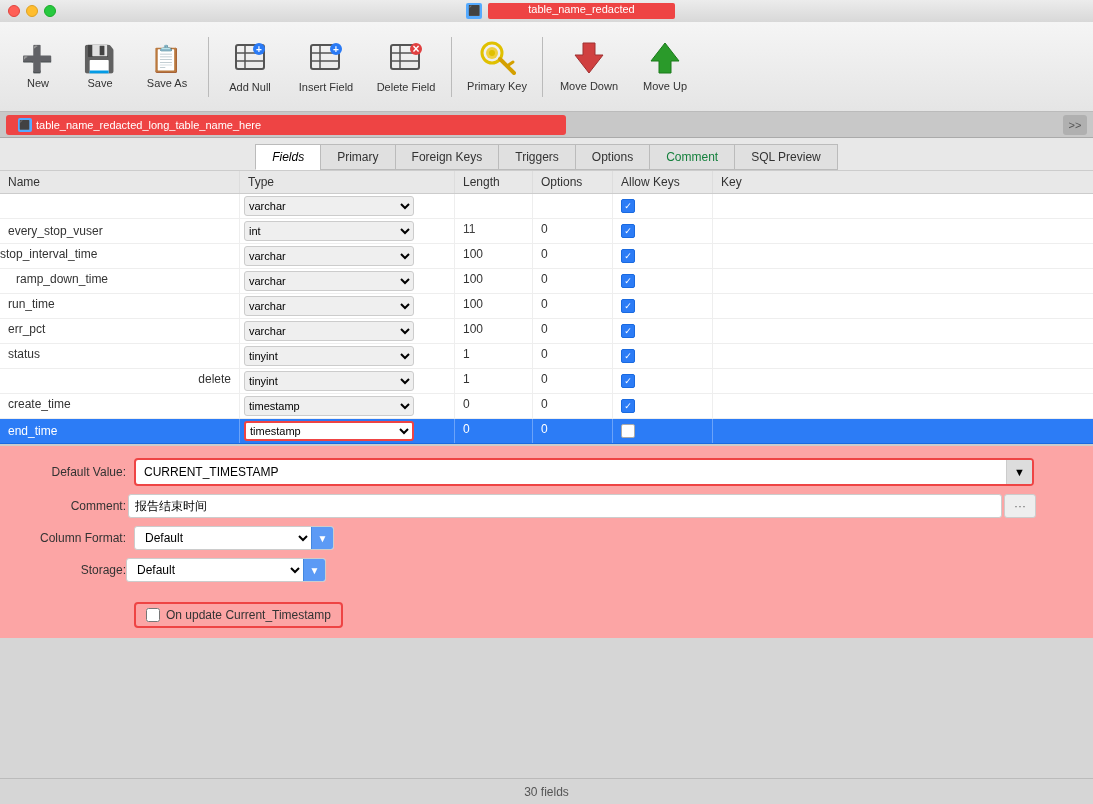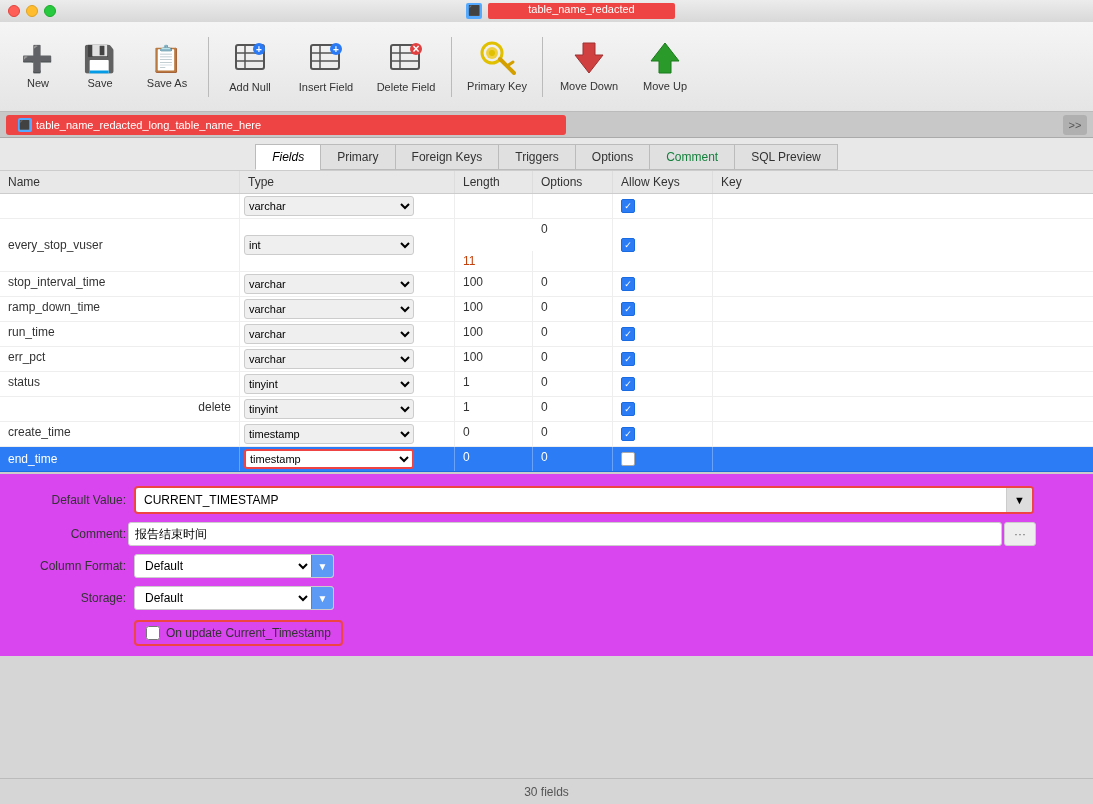--- a/index.html
+++ b/index.html
@@ -162,47 +162,47 @@
         </div>
     </div>
     <div style="padding:3px 8px;"></div>
   </div>
 
   <div style="display:grid;grid-template-columns:240px 215px 78px 80px 100px 1fr;border-bottom:1px solid #eee;">
     <div style="padding:3px 8px;font-size:12px;color:#333;border-right:1px solid #eee;display:flex;align-items:center;">every_stop_vuser</div>
     <div style="padding:2px 4px;font-size:12px;color:#333;border-right:1px solid #eee;display:flex;align-items:center;">
       <select style="width:170px;height:20px;font-size:11px;border:1px solid #ccc;border-radius:3px;"><option>int</option></select>
     </div>
-    <div style="padding:3px 8px;font-size:12px;color:#c2410c;border-right:1px solid #eee;margin-top:32px;">11</div>
-    <div style="padding:3px 8px;font-size:12px;color:#333;border-right:1px solid #eee;">0</div>
-    <div style="padding:3px 8px;font-size:12px;color:#333;border-right:1px solid #eee;display:flex;align-items:center;">
-      <div style="width:14px;height:14px;background:#2c7cf6;border:1px solid #1a6ae0;border-radius:2px;display:flex;align-items:center;justify-content:center;">
-          <span style="color:white;font-size:9px;">✓</span>
-        </div>
-    </div>
-    <div style="padding:3px 8px;"></div>
-  </div>
-
-  <div style="display:grid;grid-template-columns:240px 215px 78px 80px 100px 1fr;border-bottom:1px solid #eee;">
-    <div style="padding:3px 8px;font-size:12px;color:#333;border-right:1px solid #eee;">stop_interval_time</div>
+    <div style="padding:3px 8px;font-size:12px;color:#404040;border-right:1px solid #eee;">11</div>
+    <div style="padding:3px 8px;font-size:12px;color:#333;border-right:1px solid #eee;">0</div>
+    <div style="padding:3px 8px;font-size:12px;color:#333;border-right:1px solid #eee;display:flex;align-items:center;">
+      <div style="width:14px;height:14px;background:#2c7cf6;border:1px solid #1a6ae0;border-radius:2px;display:flex;align-items:center;justify-content:center;">
+          <span style="color:white;font-size:9px;">✓</span>
+        </div>
+    </div>
+    <div style="padding:3px 8px;"></div>
+  </div>
+
+  <div style="display:grid;grid-template-columns:240px 215px 78px 80px 100px 1fr;border-bottom:1px solid #eee;">
+    <div style="padding:3px 0;font-size:12px;color:#333;border-right:1px solid #eee;">stop_interval_time</div>
     <div style="padding:2px 4px;font-size:12px;color:#333;border-right:1px solid #eee;display:flex;align-items:center;">
       <select style="width:170px;height:20px;font-size:11px;border:1px solid #ccc;border-radius:3px;"><option>varchar</option></select>
     </div>
     <div style="padding:3px 8px;font-size:12px;color:#333;border-right:1px solid #eee;">100</div>
     <div style="padding:3px 8px;font-size:12px;color:#333;border-right:1px solid #eee;">0</div>
     <div style="padding:3px 8px;font-size:12px;color:#333;border-right:1px solid #eee;display:flex;align-items:center;">
       <div style="width:14px;height:14px;background:#2c7cf6;border:1px solid #1a6ae0;border-radius:2px;display:flex;align-items:center;justify-content:center;">
           <span style="color:white;font-size:9px;">✓</span>
         </div>
     </div>
     <div style="padding:3px 8px;"></div>
   </div>
 
   <div style="display:grid;grid-template-columns:240px 215px 78px 80px 100px 1fr;border-bottom:1px solid #eee;">
-    <div style="padding:3px 8px;font-size:12px;color:#333;border-right:1px solid #eee;">ramp_down_time</div>
+    <div style="padding:3px 8px;font-size:12px;color:#333;border-right:1px solid #eee;margin-left:8px;">ramp_down_time</div>
     <div style="padding:2px 4px;font-size:12px;color:#333;border-right:1px solid #eee;display:flex;align-items:center;">
       <select style="width:170px;height:20px;font-size:11px;border:1px solid #ccc;border-radius:3px;"><option>varchar</option></select>
     </div>
     <div style="padding:3px 8px;font-size:12px;color:#333;border-right:1px solid #eee;">100</div>
     <div style="padding:3px 8px;font-size:12px;color:#333;border-right:1px solid #eee;">0</div>
     <div style="padding:3px 8px;font-size:12px;color:#333;border-right:1px solid #eee;display:flex;align-items:center;">
       <div style="width:14px;height:14px;background:#2c7cf6;border:1px solid #1a6ae0;border-radius:2px;display:flex;align-items:center;justify-content:center;">
           <span style="color:white;font-size:9px;">✓</span>
         </div>
     </div>
@@ -291,21 +291,21 @@
     </div>
     <div style="padding:3px 8px;font-size:12px;color:white;border-right:1px solid rgba(255,255,255,0.3);font-weight:500;">0</div>
     <div style="padding:3px 8px;font-size:12px;color:white;border-right:1px solid rgba(255,255,255,0.3);font-weight:500;">0</div>
     <div style="padding:3px 8px;font-size:12px;color:white;border-right:1px solid rgba(255,255,255,0.3);display:flex;align-items:center;">
       <div style="width:14px;height:14px;background:white;border:1px solid #aaa;border-radius:2px;"></div>
     </div>
     <div style="padding:3px 8px;"></div>
   </div>
 </div>
 
-<div style="background:#d946ef;padding:12px 16px 10px;border-top:1px solid #ccc;">
+<div style="background:#fca5a5;padding:12px 16px 10px;border-top:1px solid #ccc;">
 
   <div style="display:flex;align-items:center;margin-bottom:8px;gap:8px;">
     <label style="font-size:12px;color:#333;text-align:right;min-width:110px;">Default Value:</label>
     <div style="display:flex;align-items:center;border:2px solid #e44;border-radius:4px;flex:1;background:white;max-width:900px;">
       <input type="text" style="flex: 1 1 0%; height: 24px; border: none; padding: 0px 8px; font-size: 12px; background: transparent; outline: none;" value="CURRENT_TIMESTAMP">
       <div style="width:26px;height:24px;background:#ddd;border-left:1px solid #ccc;display:flex;align-items:center;justify-content:center;cursor:pointer;font-size:11px;border-radius:0 2px 2px 0;">▼</div>
     </div>
   </div>
 
   <div style="display:flex;align-items:center;margin-bottom:8px;gap:2px;">
@@ -317,21 +317,21 @@
   <div style="display:flex;align-items:center;margin-bottom:8px;gap:8px;">
     <label style="font-size:12px;color:#333;text-align:right;min-width:110px;">Column Format:</label>
     <div style="display:flex;align-items:center;border:1px solid #ccc;border-radius:3px;background:white;height:24px;width:200px;">
       <select style="flex:1;height:22px;border:none;font-size:12px;background:transparent;outline:none;padding:0 6px;">
         <option>Default</option>
       </select>
       <div style="width:22px;height:22px;background:#5c9af5;display:flex;align-items:center;justify-content:center;cursor:pointer;color:white;font-size:10px;border-radius:0 2px 2px 0;border-left:1px solid #4488e0;">▼</div>
     </div>
   </div>
 
-  <div style="display:flex;align-items:center;margin-bottom:10px;gap:8px;">
+  <div style="display:flex;align-items:center;margin-bottom:20px;">
     <label style="font-size:12px;color:#333;text-align:right;min-width:110px;">Storage:</label>
     <div style="display:flex;align-items:center;border:1px solid #ccc;border-radius:3px;background:white;height:24px;width:200px;">
       <select style="flex:1;height:22px;border:none;font-size:12px;background:transparent;outline:none;padding:0 6px;">
         <option>Default</option>
       </select>
       <div style="width:22px;height:22px;background:#5c9af5;display:flex;align-items:center;justify-content:center;cursor:pointer;color:white;font-size:10px;border-radius:0 2px 2px 0;border-left:1px solid #4488e0;">▼</div>
     </div>
   </div>
 
   <div style="display:flex;align-items:center;gap:6px;border:2px solid #e44;border-radius:4px;padding:4px 10px;margin-left:118px;width:fit-content;">

